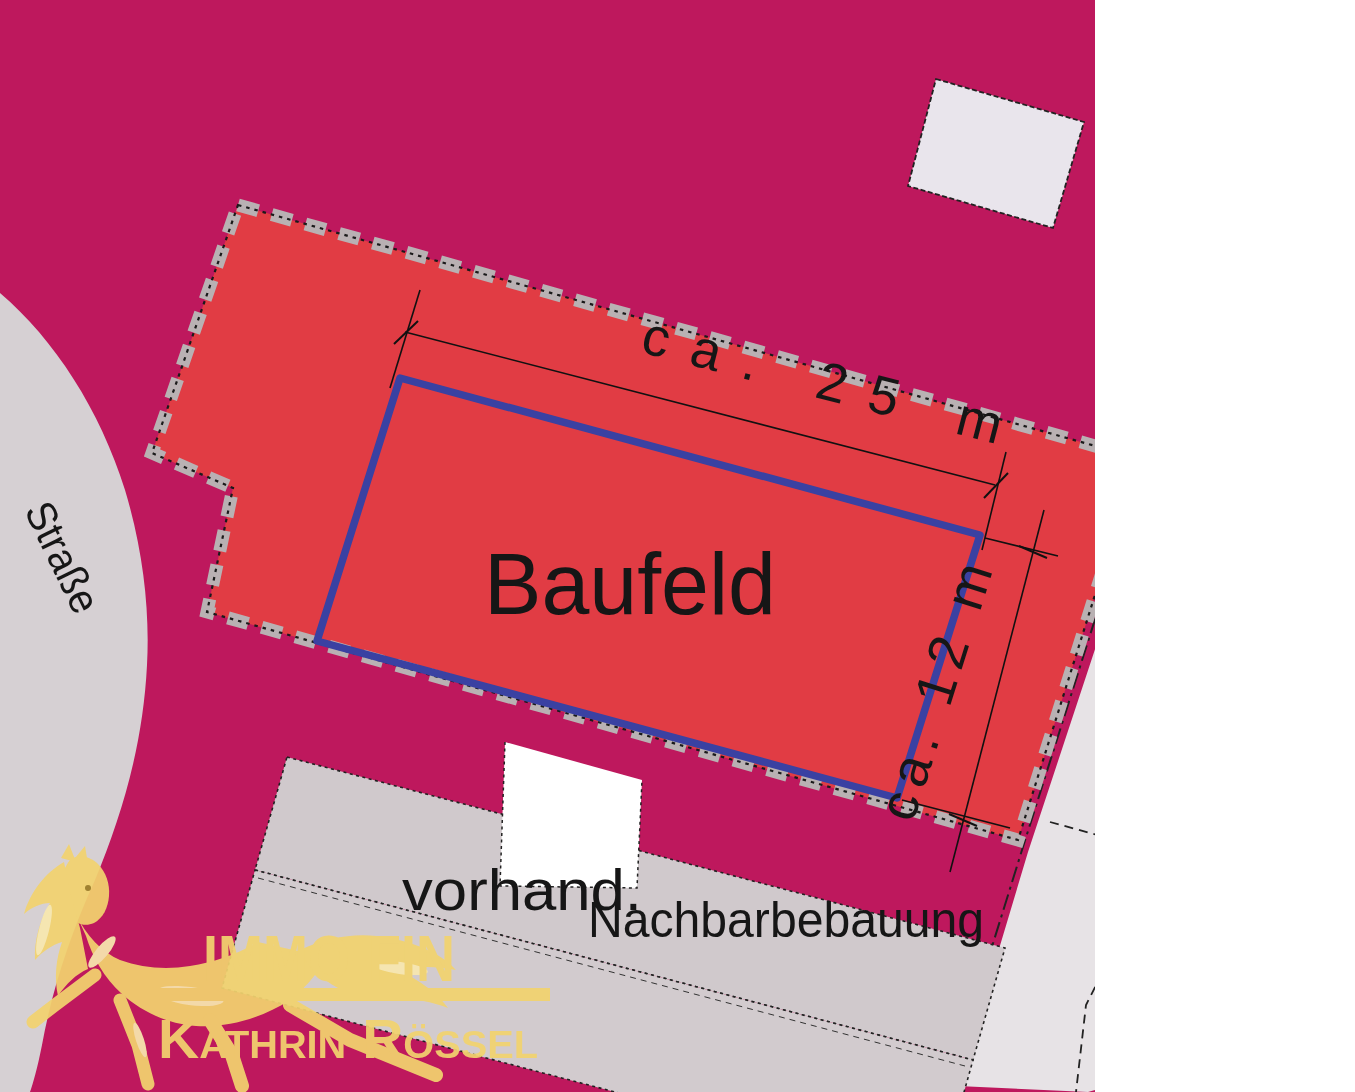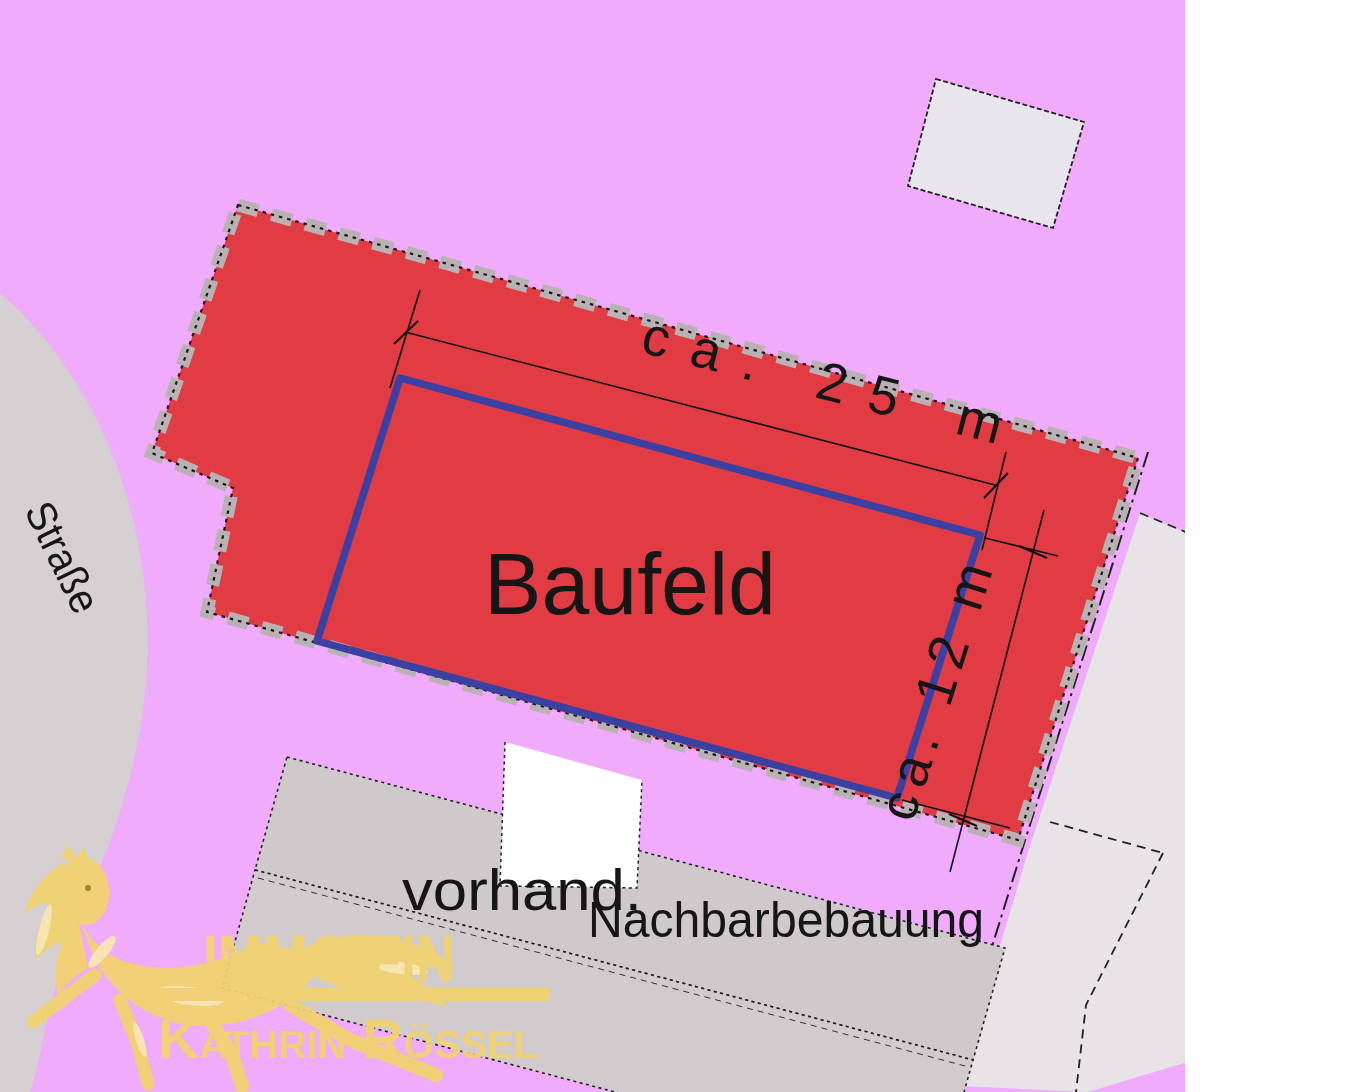--- a/index.html
+++ b/index.html
@@ -3,24 +3,24 @@
 <meta charset="utf-8">
 <style>
   html, body {
     margin: 0;
     padding: 0;
     background: #ffffff;
     font-family: "Liberation Sans", sans-serif;
   }
   #stage {
     position: relative;
-    width: 1185px;
+    width: 1095px;
     height: 1092px;
     overflow: hidden;
-    background: #f0abfc;
+    background: #be185d;
   }
   svg { display: block; }
   text { font-family: "Liberation Sans", sans-serif; }
   .label       { fill: #161616; }
   .logo-text   { font-weight: bold; }
   .small-caps  { font-variant: small-caps; }
 </style>
 </head>
 <body>
 

